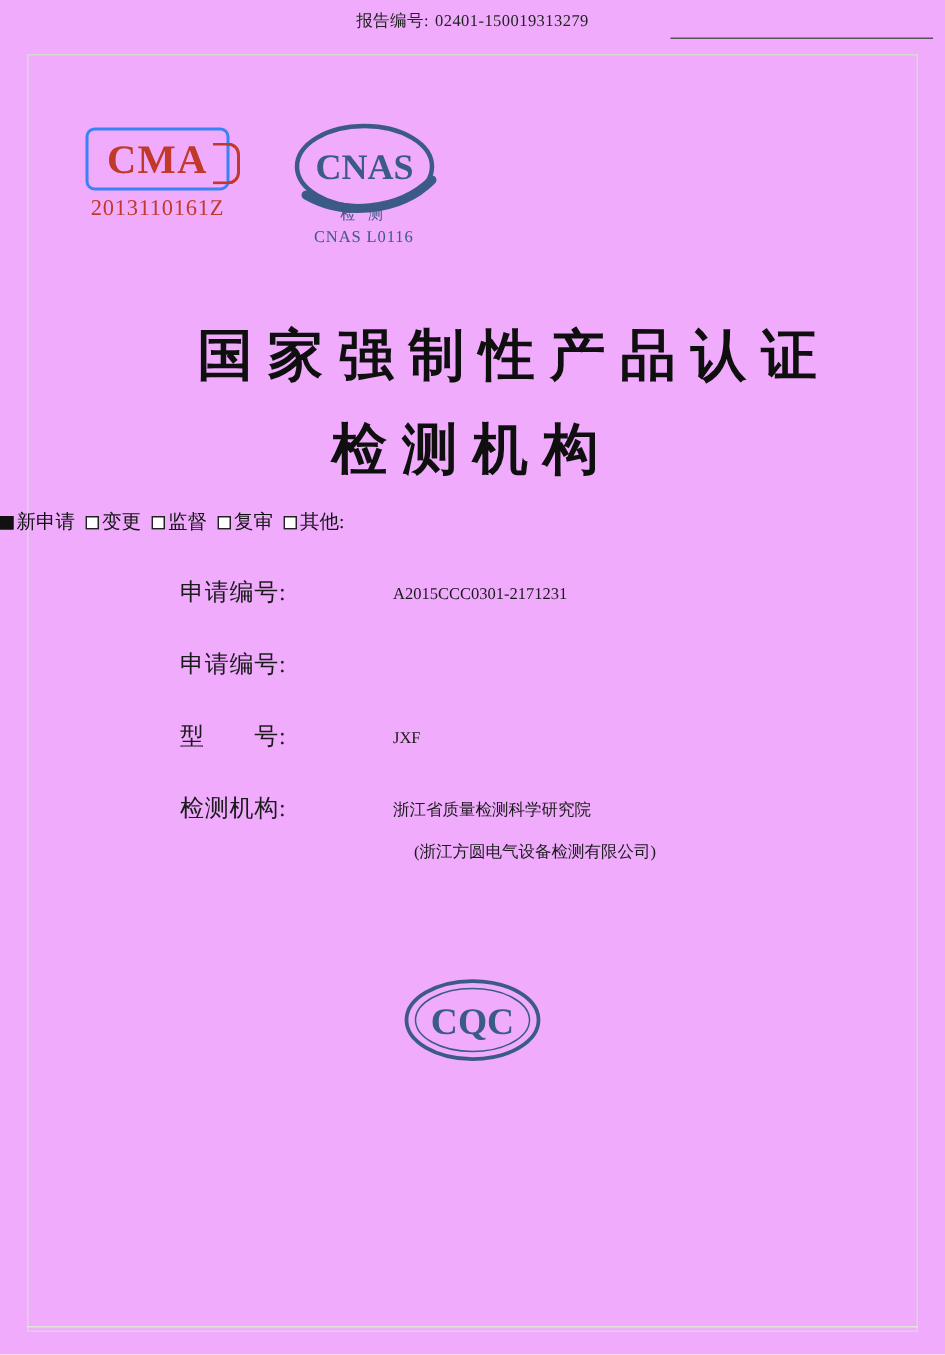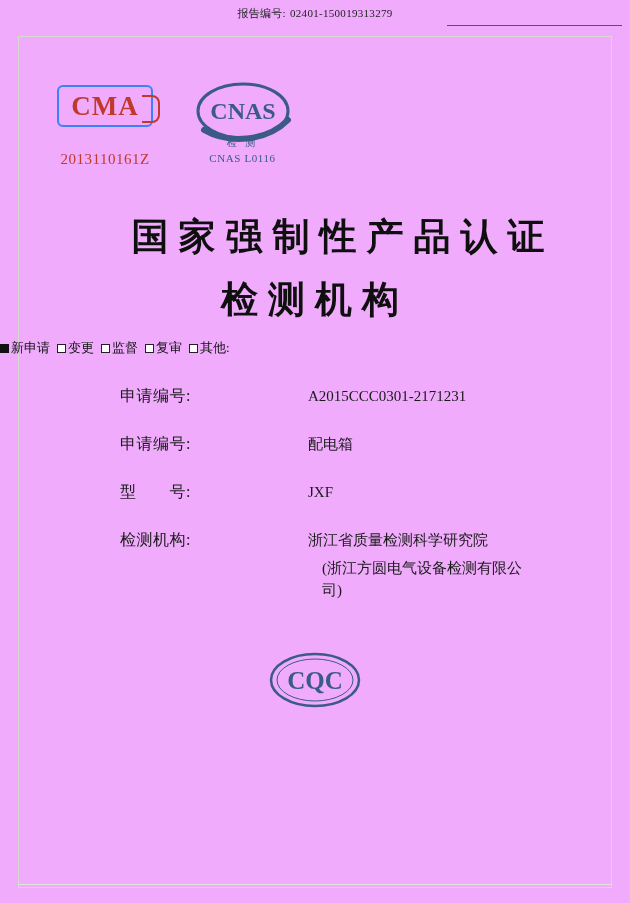--- a/index.html
+++ b/index.html
@@ -97,21 +97,21 @@
     right: -9px;
     top: 8px;
     width: 16px;
     height: 24px;
     border-right: 2px solid #c0392b;
     border-top: 2px solid #c0392b;
     border-bottom: 2px solid #c0392b;
     border-radius: 0 8px 8px 0;
   }
   .cma-code {
-    margin-top: 24px;
+    margin-top: 4px;
     color: #c0392b;
     font-size: 15px;
     letter-spacing: 0.5px;
     font-family: "Liberation Serif", serif;
   }
 
   
   .cnas-block {
     position: absolute;
     left: 175px;
@@ -207,22 +207,21 @@
   }
   .field .flabel {
     width: 96px;
     flex: 0 0 96px;
     letter-spacing: 0.5px;
     white-space: nowrap;
   }
   .field .fvalue {
     flex: 1 1 auto;
     padding-left: 6px;
-    font-size: 15px;
-    margin-left: 46px;
+    font-size: 11px;
   }
   .field .fvalue .line2 {
     display: block;
     padding-left: 14px;
     margin-top: 6px;
   }
 
   
   .cqc {
     position: absolute;
@@ -282,21 +281,20 @@
 
   <div class="fields">
 
     <div class="field">
       <div class="flabel">申请编号:</div>
       <div class="fvalue">A2015CCC0301-2171231</div>
     </div>
 
     <div class="field">
       <div class="flabel">申请编号:</div>
-      <div class="fvalue">配电箱</div>
     </div>
 
     <div class="field">
       <div class="flabel">型　　号:</div>
       <div class="fvalue">JXF</div>
     </div>
 
     <div class="field">
       <div class="flabel">检测机构:</div>
       <div class="fvalue">

